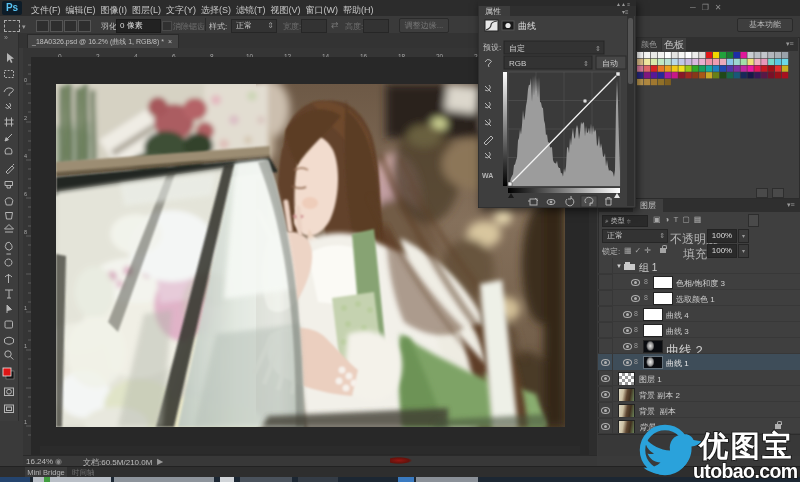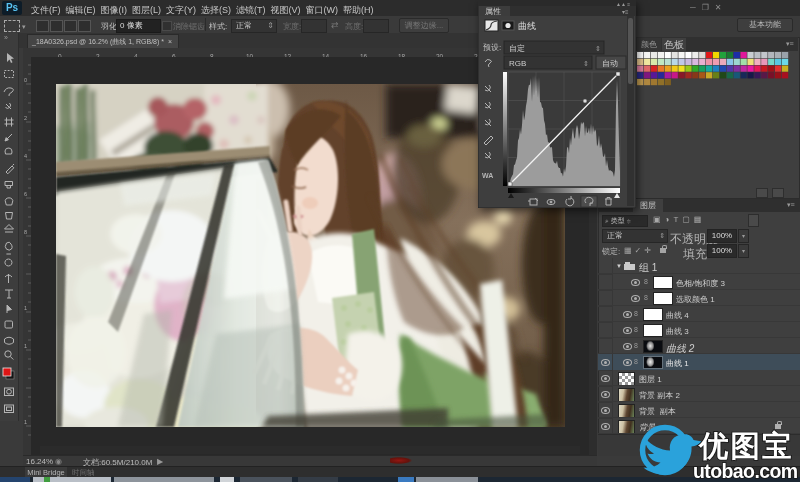--- a/index.html
+++ b/index.html
@@ -488,21 +488,21 @@
     <span class="abs" style="left:625.5px;top:328.5px;width:3px;height:3px;background:#b0b0b0;border-radius:50%;"></span>
     <span class="abs" style="left:634px;top:326px;color:#9a9a9a;font-size:7px;">8</span>
     <span class="abs" style="left:643px;top:324px;width:18px;height:11px;background:#fff;border:1px solid #222;"></span>
     <span class="abs" style="left:666px;top:326px;color:#cfcfcf;font-size:8px;">曲线 3</span>
     <div class="abs" style="left:598px;top:337px;width:202px;height:1px;background:#383838;"></div>
     <div class="abs" style="left:598px;top:338px;width:14px;height:16px;border-right:1px solid #373737;border-bottom:1px solid #373737;"></div>
     <span class="abs" style="left:623px;top:343px;width:7px;height:5px;border:1px solid #b0b0b0;border-radius:50%;"></span>
     <span class="abs" style="left:625.5px;top:344.5px;width:3px;height:3px;background:#b0b0b0;border-radius:50%;"></span>
     <span class="abs" style="left:634px;top:342px;color:#9a9a9a;font-size:7px;">8</span>
     <span class="abs" style="left:643px;top:340px;width:18px;height:11px;background:#0a0c10;background-image:radial-gradient(ellipse 7px 9px at 35% 45%,#e8e8e8 0%,#888 40%,transparent 60%);border:1px solid #222;"></span>
-    <span class="abs" style="left:666px;top:342px;color:#cfcfcf;font-size:10px;font-style:italic;">曲线 2</span>
+    <span class="abs" style="left:666px;top:342px;color:#cfcfcf;font-size:13px;">曲线 2</span>
     <div class="abs" style="left:598px;top:353px;width:202px;height:1px;background:#383838;"></div>
     <div class="abs" style="left:598px;top:354px;width:202px;height:16px;background:#3e4d59;"></div>
     <div class="abs" style="left:598px;top:354px;width:14px;height:16px;border-right:1px solid #373737;border-bottom:1px solid #373737;"></div>
     <span class="abs" style="left:601px;top:359px;width:7px;height:5px;border:1px solid #b0b0b0;border-radius:50%;"></span>
     <span class="abs" style="left:603.5px;top:360.5px;width:3px;height:3px;background:#b0b0b0;border-radius:50%;"></span>
     <span class="abs" style="left:623px;top:359px;width:7px;height:5px;border:1px solid #b0b0b0;border-radius:50%;"></span>
     <span class="abs" style="left:625.5px;top:360.5px;width:3px;height:3px;background:#b0b0b0;border-radius:50%;"></span>
     <span class="abs" style="left:634px;top:358px;color:#9a9a9a;font-size:7px;">8</span>
     <span class="abs" style="left:643px;top:356px;width:18px;height:11px;background:#0a0c10;background-image:radial-gradient(ellipse 7px 9px at 35% 45%,#f0f0f0 0%,#999 40%,transparent 60%);border:1px solid #65727c;"></span>
     <span class="abs" style="left:666px;top:358px;color:#e8e8e8;font-size:8px;">曲线 1</span>

